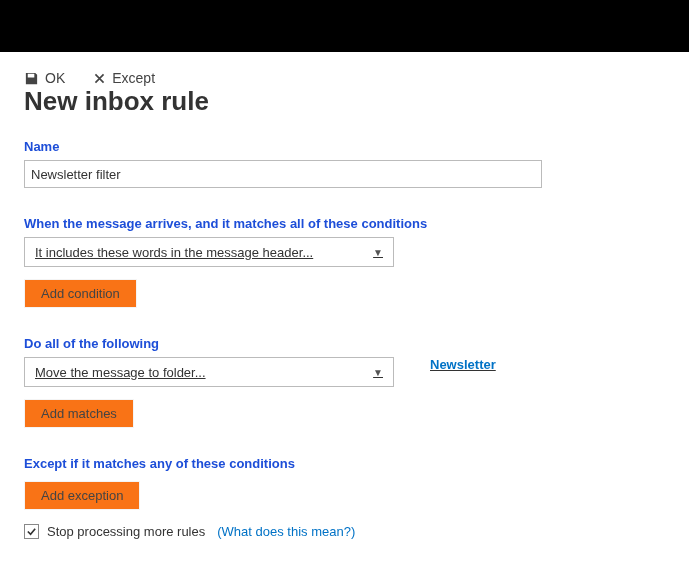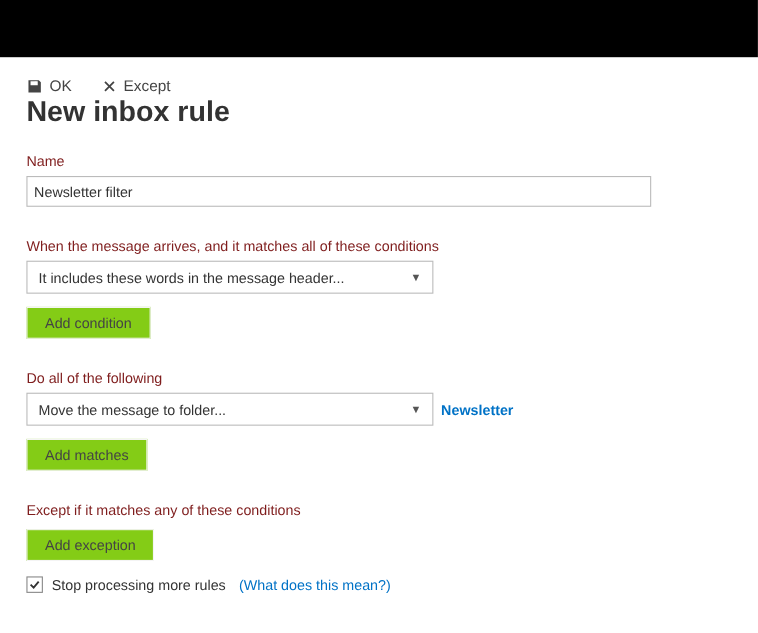--- a/index.html
+++ b/index.html
@@ -41,40 +41,42 @@
     align-items: center;
   }
   h1 {
     font-size: 26px;
     font-weight: 700;
     color: #333;
     margin-bottom: 22px;
   }
   .section-label {
     font-size: 13px;
-    color: #7f1d1d;
+    color: #1d4ed8;
     margin-bottom: 6px;
+    font-weight: bold;
   }
   .text-input {
-    width: 568px;
+    width: 518px;
     height: 28px;
     border: 1px solid #bbb;
     padding: 3px 6px;
     font-size: 13px;
     font-family: inherit;
     color: #333;
     outline: none;
   }
   .gap {
     height: 28px;
   }
   .row {
     display: flex;
-    align-items: center;
-    gap: 7px;
+    align-items: flex-start;
+    gap: 36px;
+    text-decoration: underline;
   }
   .dropdown {
     width: 370px;
     height: 30px;
     border: 1px solid #bbb;
     background: #fff;
     display: flex;
     align-items: center;
     justify-content: space-between;
     padding: 0 10px;
@@ -89,21 +91,21 @@
   }
   .link-value {
     color: #0072c6;
     font-weight: bold;
     font-size: 13px;
     cursor: pointer;
   }
   .small-btn {
     display: inline-block;
     margin-top: 12px;
-    background: #84cc16;
+    background: #f97316;
     border: 1px solid #f4f4f4;
     color: #444;
     font-size: 13px;
     padding: 6px 16px;
     cursor: pointer;
     user-select: none;
     font-family: inherit;
   }
   .checkbox-row {
     display: flex;

